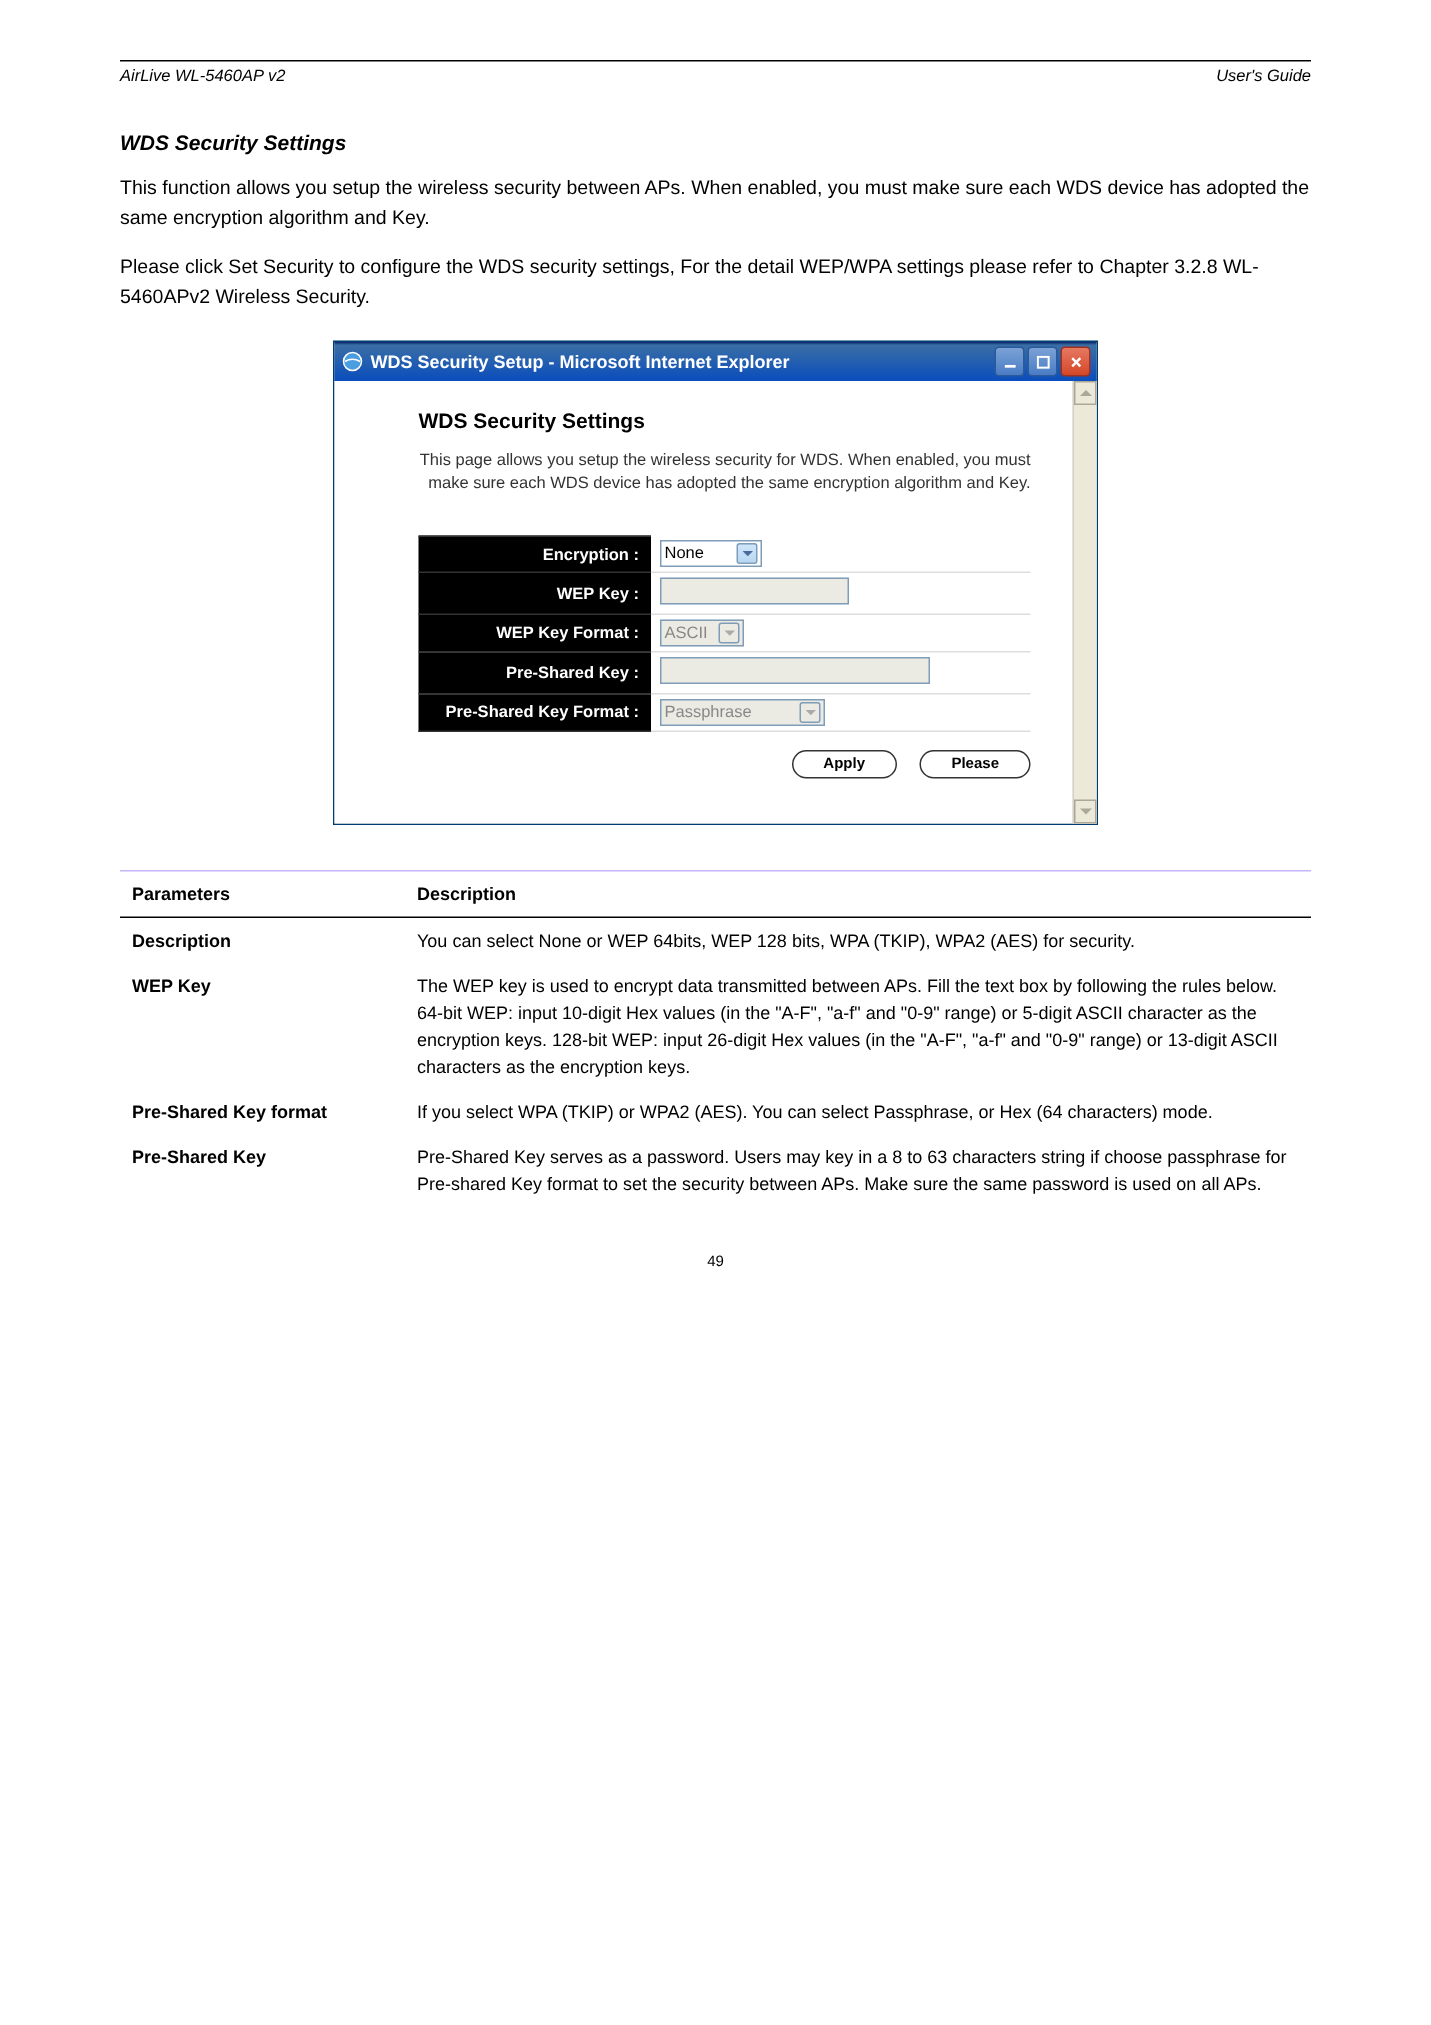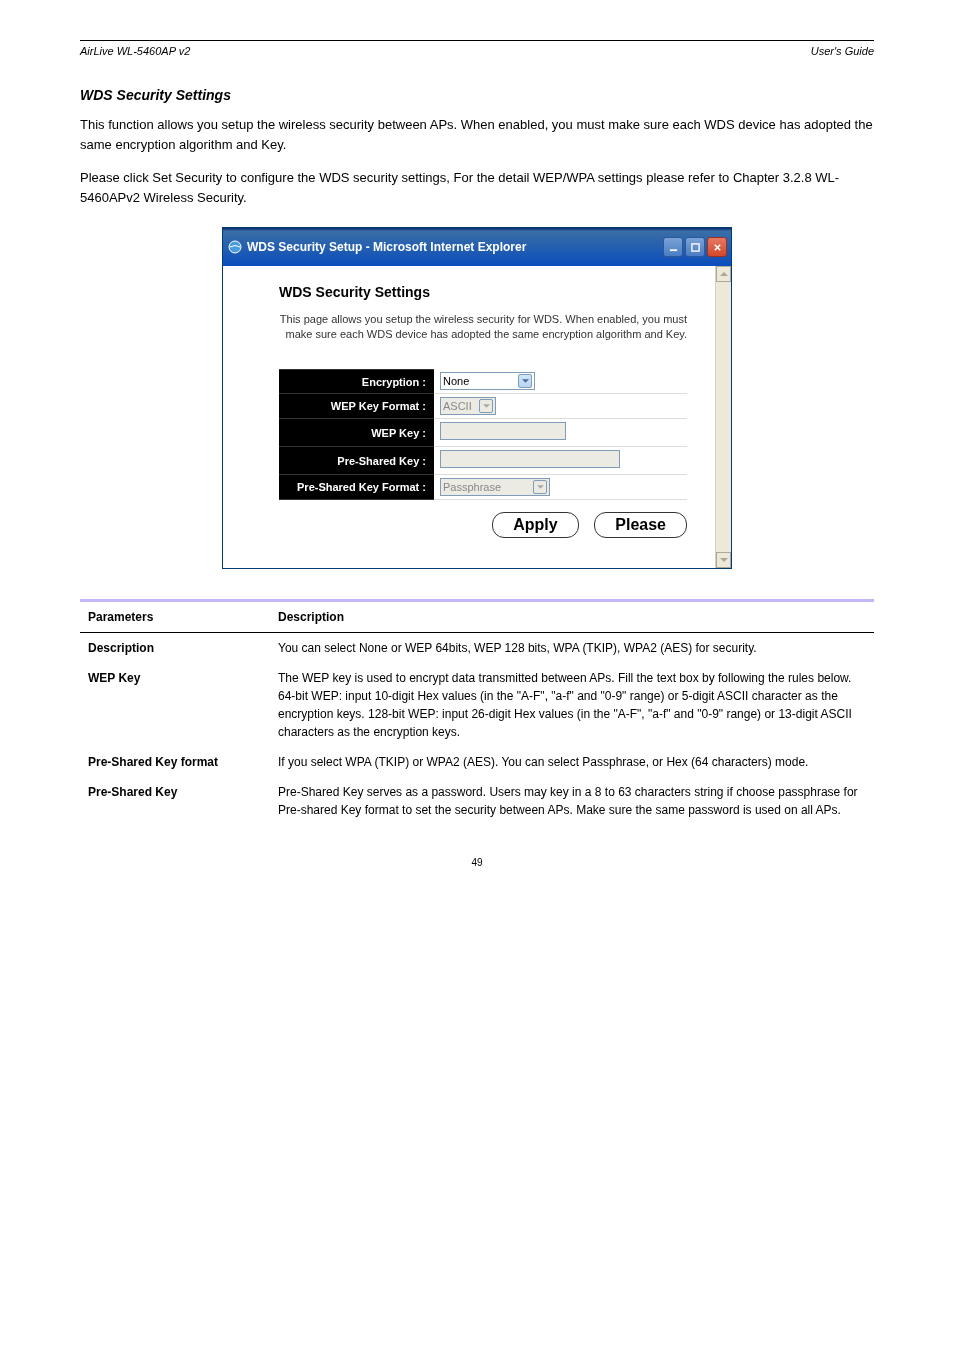--- a/index.html
+++ b/index.html
@@ -54,21 +54,21 @@
     .ie-window {
       width: 510px;
       border: 1px solid #003c74;
       background: #ece9d8;
     }
     .titlebar {
       background: linear-gradient(to bottom, #0a246a, #3a6ea5 8%, #0a4dbd);
       color: #fff;
       display: flex;
       align-items: center;
-      height: 38px;
+      height: 26px;
       padding: 0 4px 0 4px;
     }
     .titlebar-icon {
       width: 16px;
       height: 16px;
       margin-right: 4px;
       display: flex;
       align-items: center;
       justify-content: center;
     }
@@ -207,39 +207,39 @@
     .btn-row {
       text-align: right;
       margin-top: 12px;
       padding-right: 0;
     }
     .pill-btn {
       display: inline-block;
       border: 1px solid #333;
       border-radius: 12px;
       padding: 3px 20px;
-      font-size: 16px;
+      font-size: 10px;
       font-weight: bold;
       background: #fff;
       margin-left: 12px;
       cursor: pointer;
     }
     .params-table {
       width: 100%;
       border-collapse: collapse;
       margin-top: 6px;
     }
     .params-table td {
       padding: 6px 8px;
       font-size: 12px;
       line-height: 1.5;
       vertical-align: top;
     }
     .params-table .th-row td {
-      border-top: 3px solid #c4b5fd;
+      border-top: 1px solid #c4b5fd;
       border-bottom: 1px solid #000;
       font-weight: bold;
     }
     .params-table td:first-child {
       width: 190px;
       font-weight: bold;
     }
     .footer {
       text-align: center;
       font-size: 10px;
@@ -290,50 +290,50 @@
       </div>
       <div class="window-body">
         <div class="window-content">
           <div class="panel-title">WDS Security Settings</div>
           <div class="panel-desc">This page allows you setup the wireless security for WDS. When enabled, you must make sure each WDS device has adopted the same encryption algorithm and Key.</div>
 
           <div class="form-table">
             <div class="form-row">
               <div class="form-label">Encryption :</div>
               <div class="form-value">
-                <span class="select-box" style="width:95px">
+                <span class="select-box" style="width:68px">
                   <span>None</span>
                   <span class="select-arrow">
                     <svg viewBox="0 0 8 4">
                         <path d="M0 0 L4 4 L8 0 Z" fill="#4a6a9a"></path>
                       </svg>
                   </span>
                 </span>
+              </div>
+            </div>
+            <div class="form-row">
+              <div class="form-label">WEP Key :</div>
+              <div class="form-value">
+                <span class="input-box disabled" style="width:126px;display:inline-block"></span>
               </div>
             </div>
             <div class="form-row">
               <div class="form-label">WEP Key Format :</div>
               <div class="form-value">
                 <span class="select-box disabled" style="width:56px">
                   <span>ASCII</span>
                   <span class="select-arrow disabled">
                     <svg viewBox="0 0 8 4">
                         <path d="M0 0 L4 4 L8 0 Z" fill="#aaa"></path>
                       </svg>
                   </span>
                 </span>
               </div>
             </div>
             <div class="form-row">
-              <div class="form-label">WEP Key :</div>
-              <div class="form-value">
-                <span class="input-box disabled" style="width:126px;display:inline-block"></span>
-              </div>
-            </div>
-            <div class="form-row">
               <div class="form-label">Pre-Shared Key :</div>
               <div class="form-value">
                 <span class="input-box disabled" style="width:180px;display:inline-block"></span>
               </div>
             </div>
             <div class="form-row">
               <div class="form-label">Pre-Shared Key Format :</div>
               <div class="form-value">
                 <span class="select-box disabled" style="width:110px">
                   <span>Passphrase</span>

